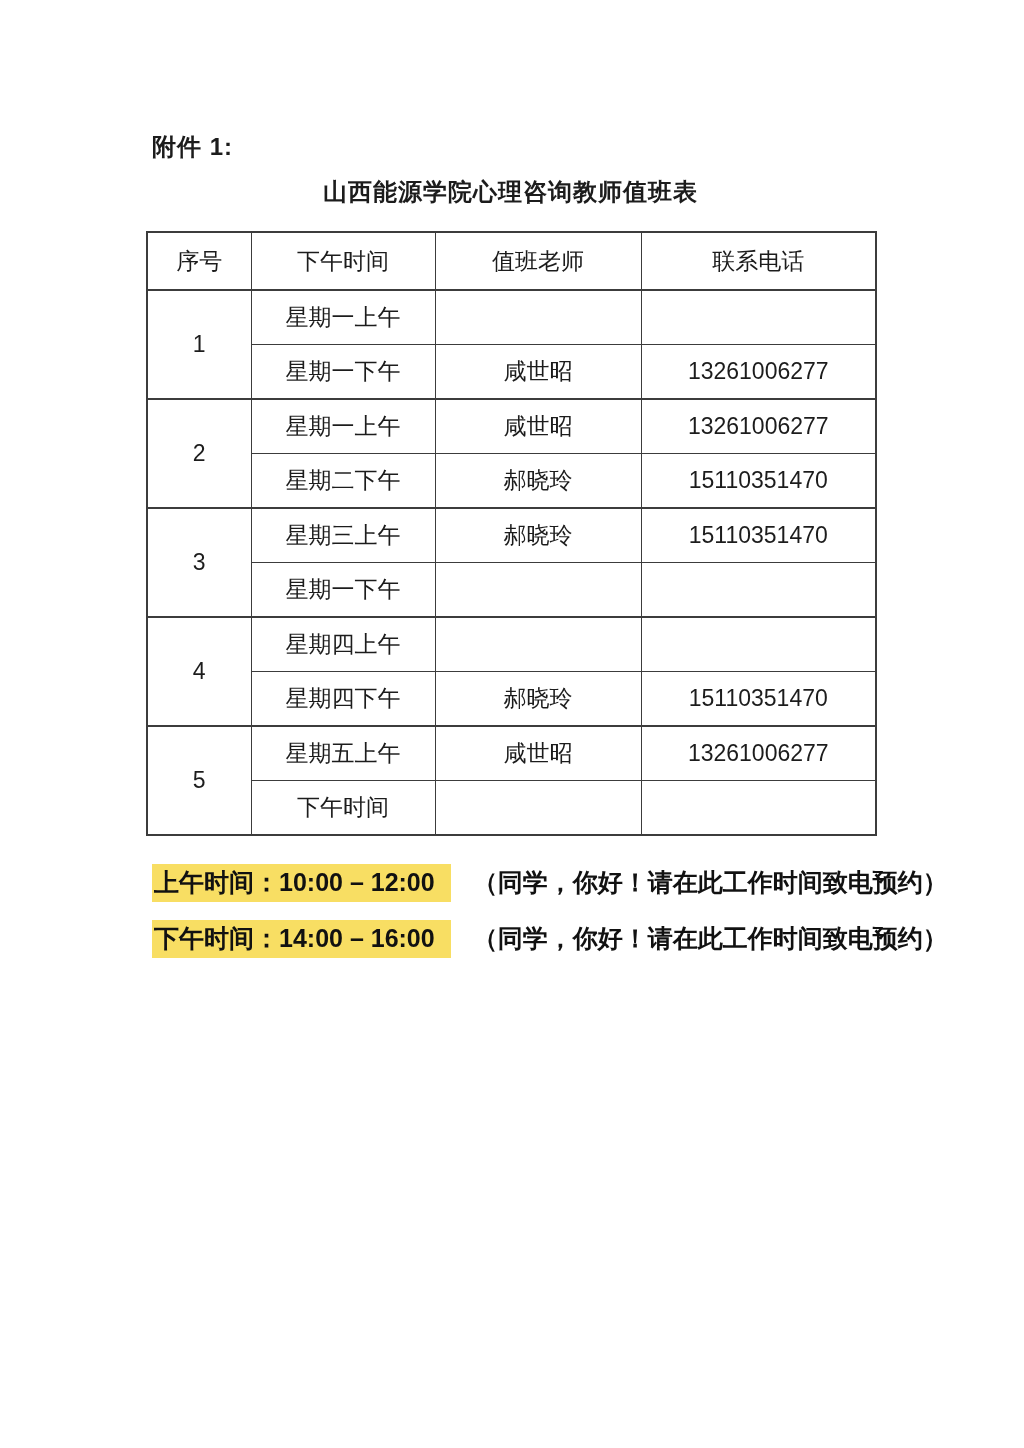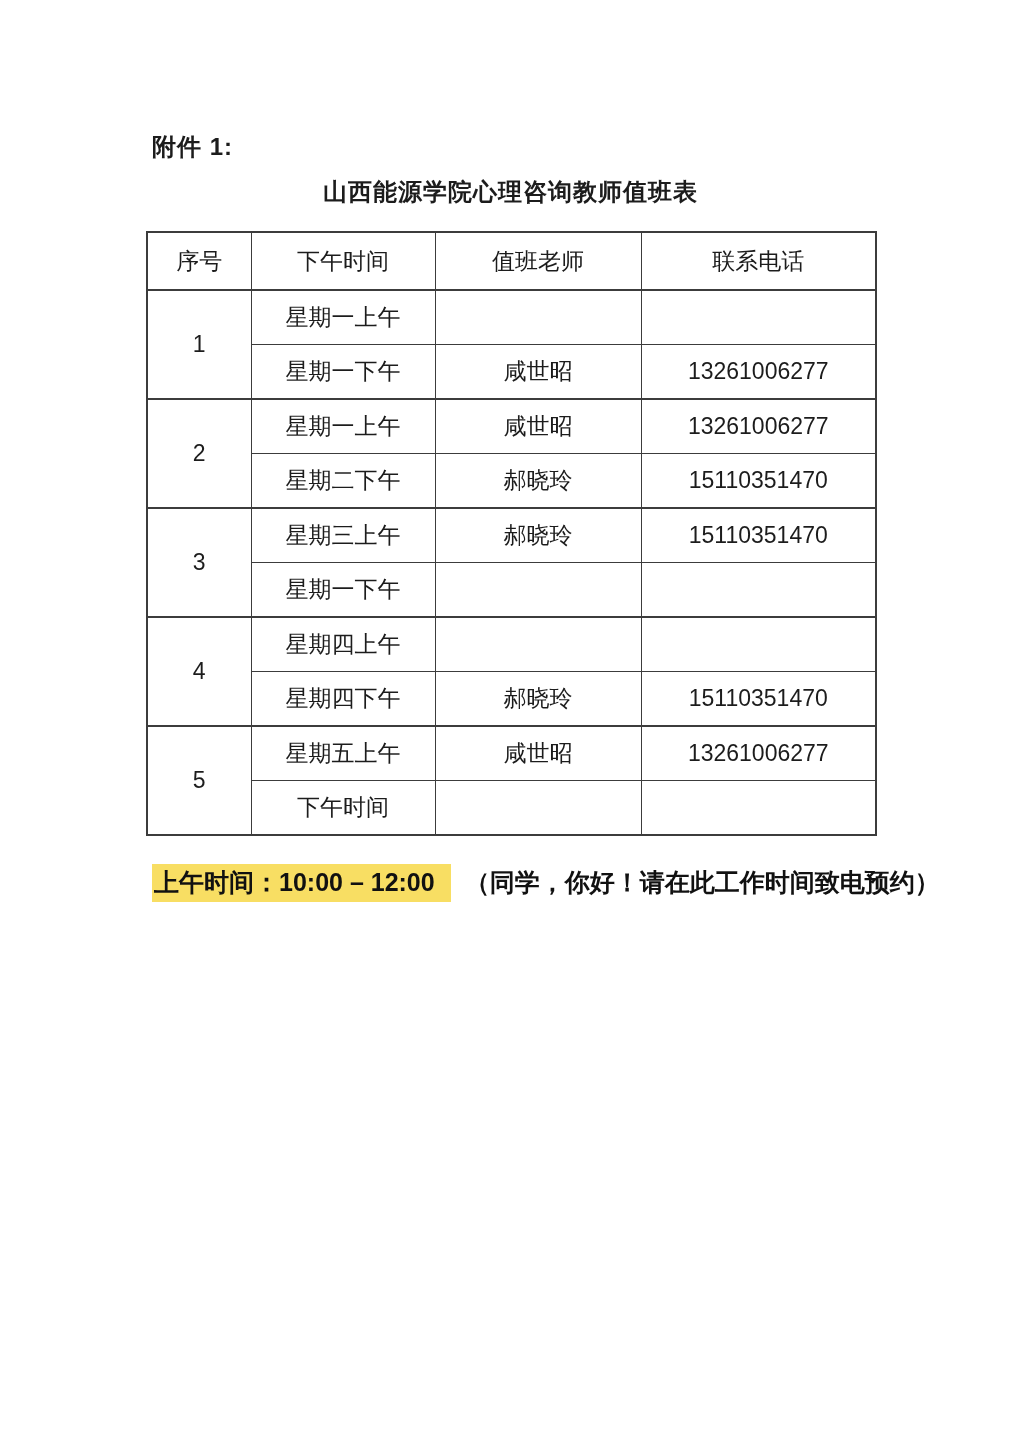--- a/index.html
+++ b/index.html
@@ -89,21 +89,21 @@
   }
   .note-line {
     margin-bottom: 16px;
     line-height: 40px;
     white-space: nowrap;
   }
   .note-highlight {
     background: #F8DE63;
     padding: 4px 16px 6px 2px;
   }
-  .note-rest { padding-left: 14px; }
+  .note-rest { padding-left: 14px; margin-left: 8px; }
 </style>
 </head>
 <body>
 
 <div class="attachment-label">附件 1:</div>
 
 <div class="doc-title">山西能源学院心理咨询教师值班表</div>
 
 <table class="duty-table">
   <colgroup>
@@ -181,13 +181,16 @@
       <td></td>
       <td class="cell-phone"></td>
     </tr>
   </tbody>
 </table>
 
 <div class="notes">
   <div class="note-line">
     <span class="note-highlight">上午时间：10:00 – 12:00</span><span class="note-rest">（同学，你好！请在此工作时间致电预约）</span>
   </div>
+  <div class="note-line">
+    <span class="note-highlight">下午时间：14:00 – 16:00</span><span class="note-rest">（同学，你好！请在此工作时间致电预约）</span>
+  </div>
 </div>
 
 </body></html>

